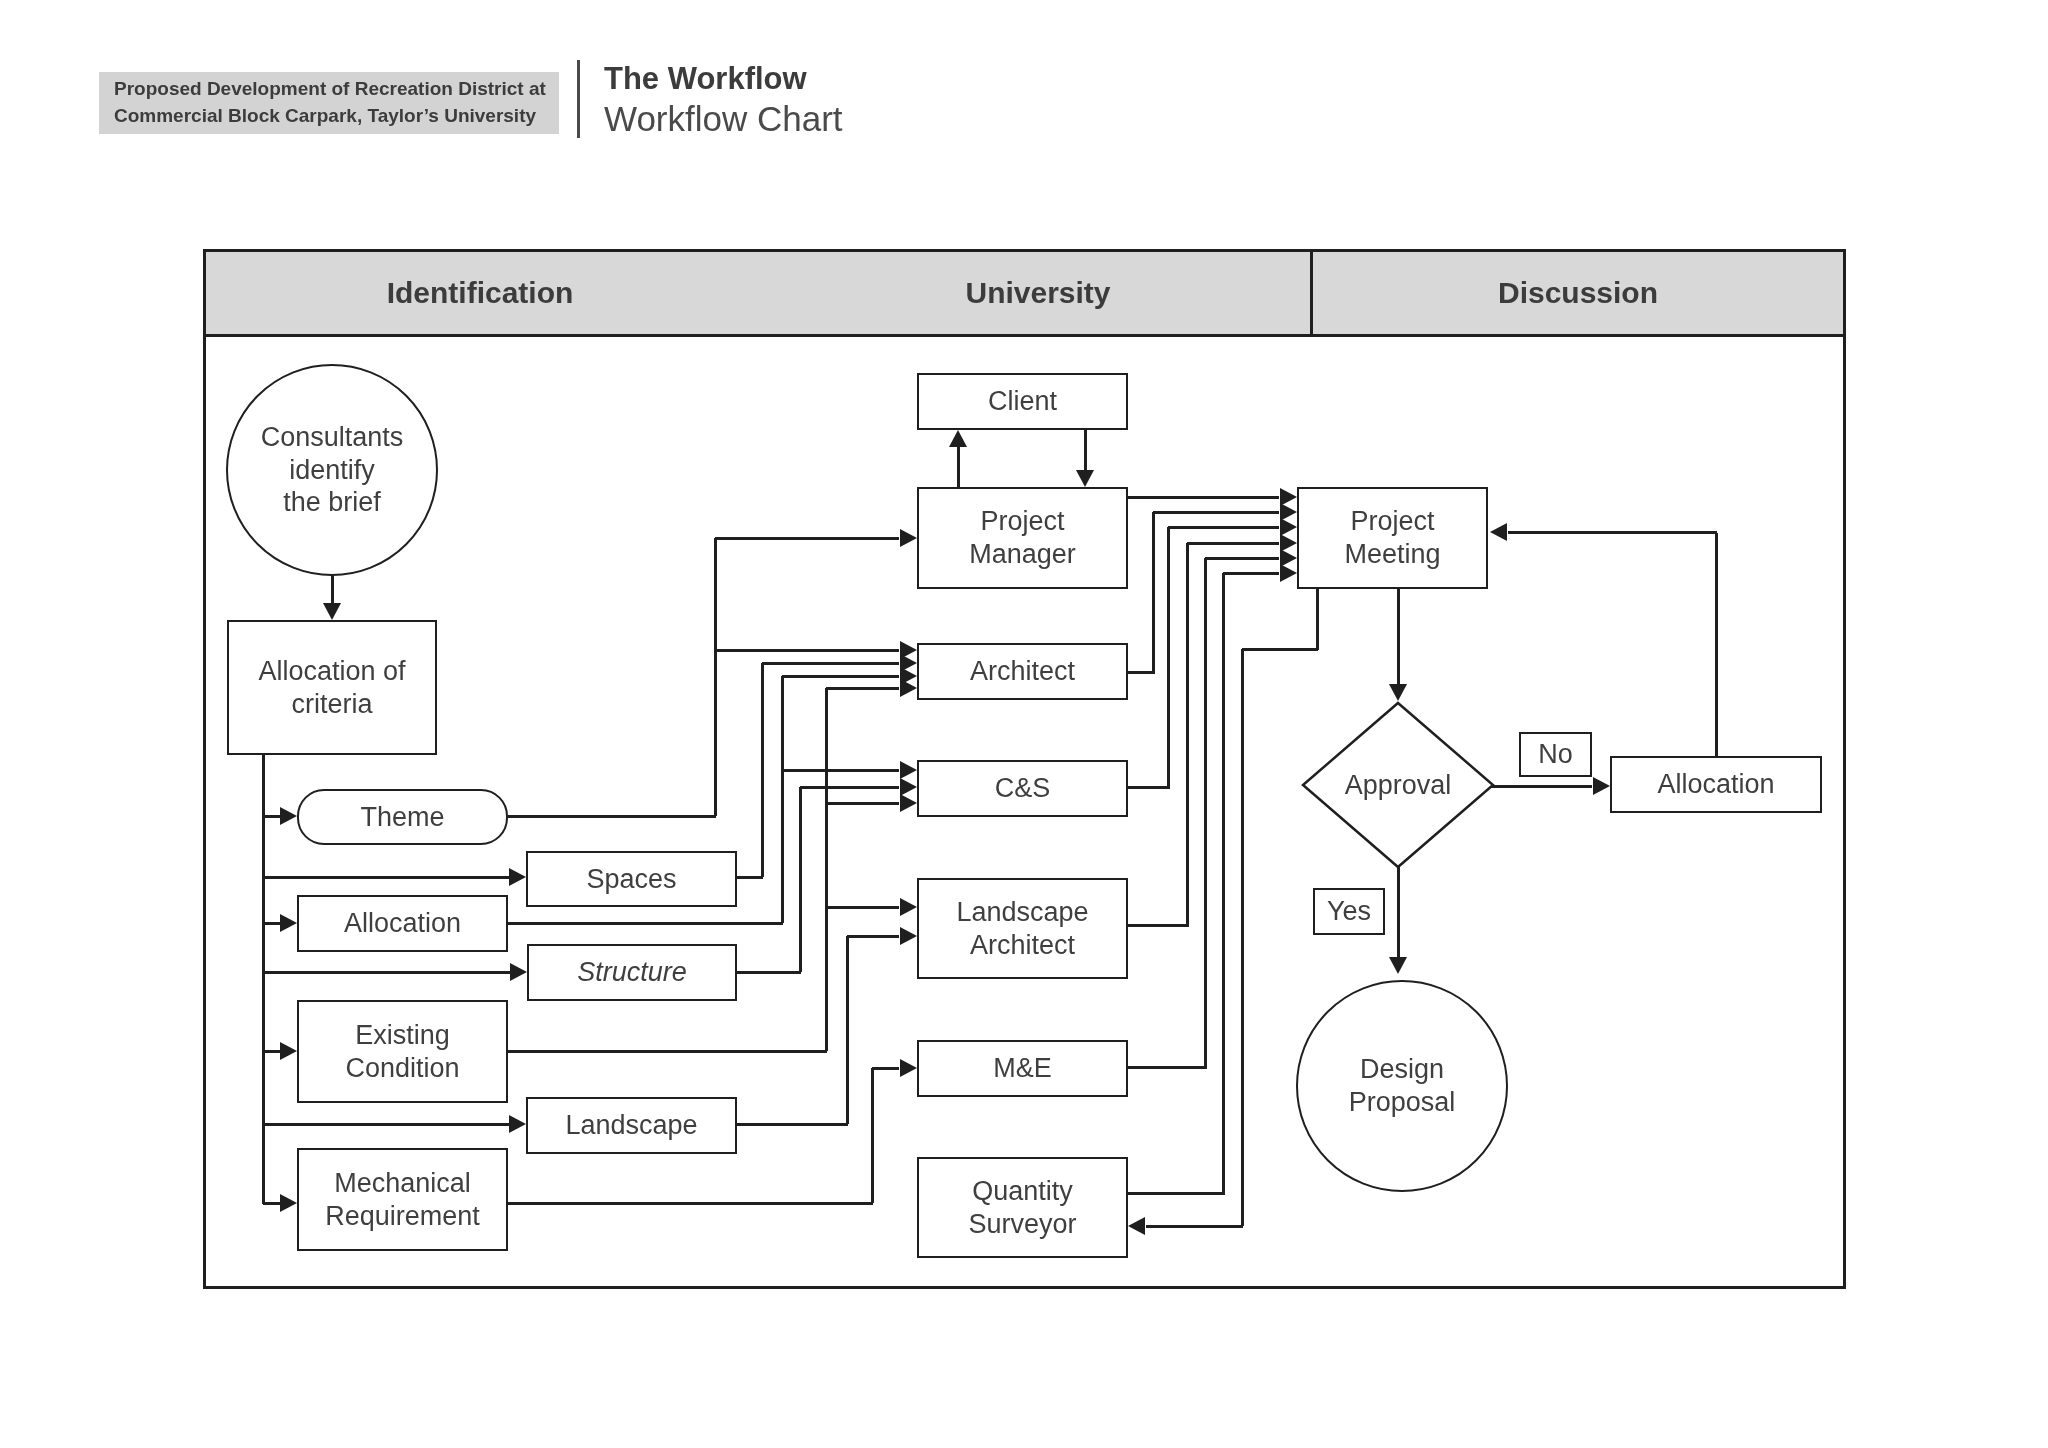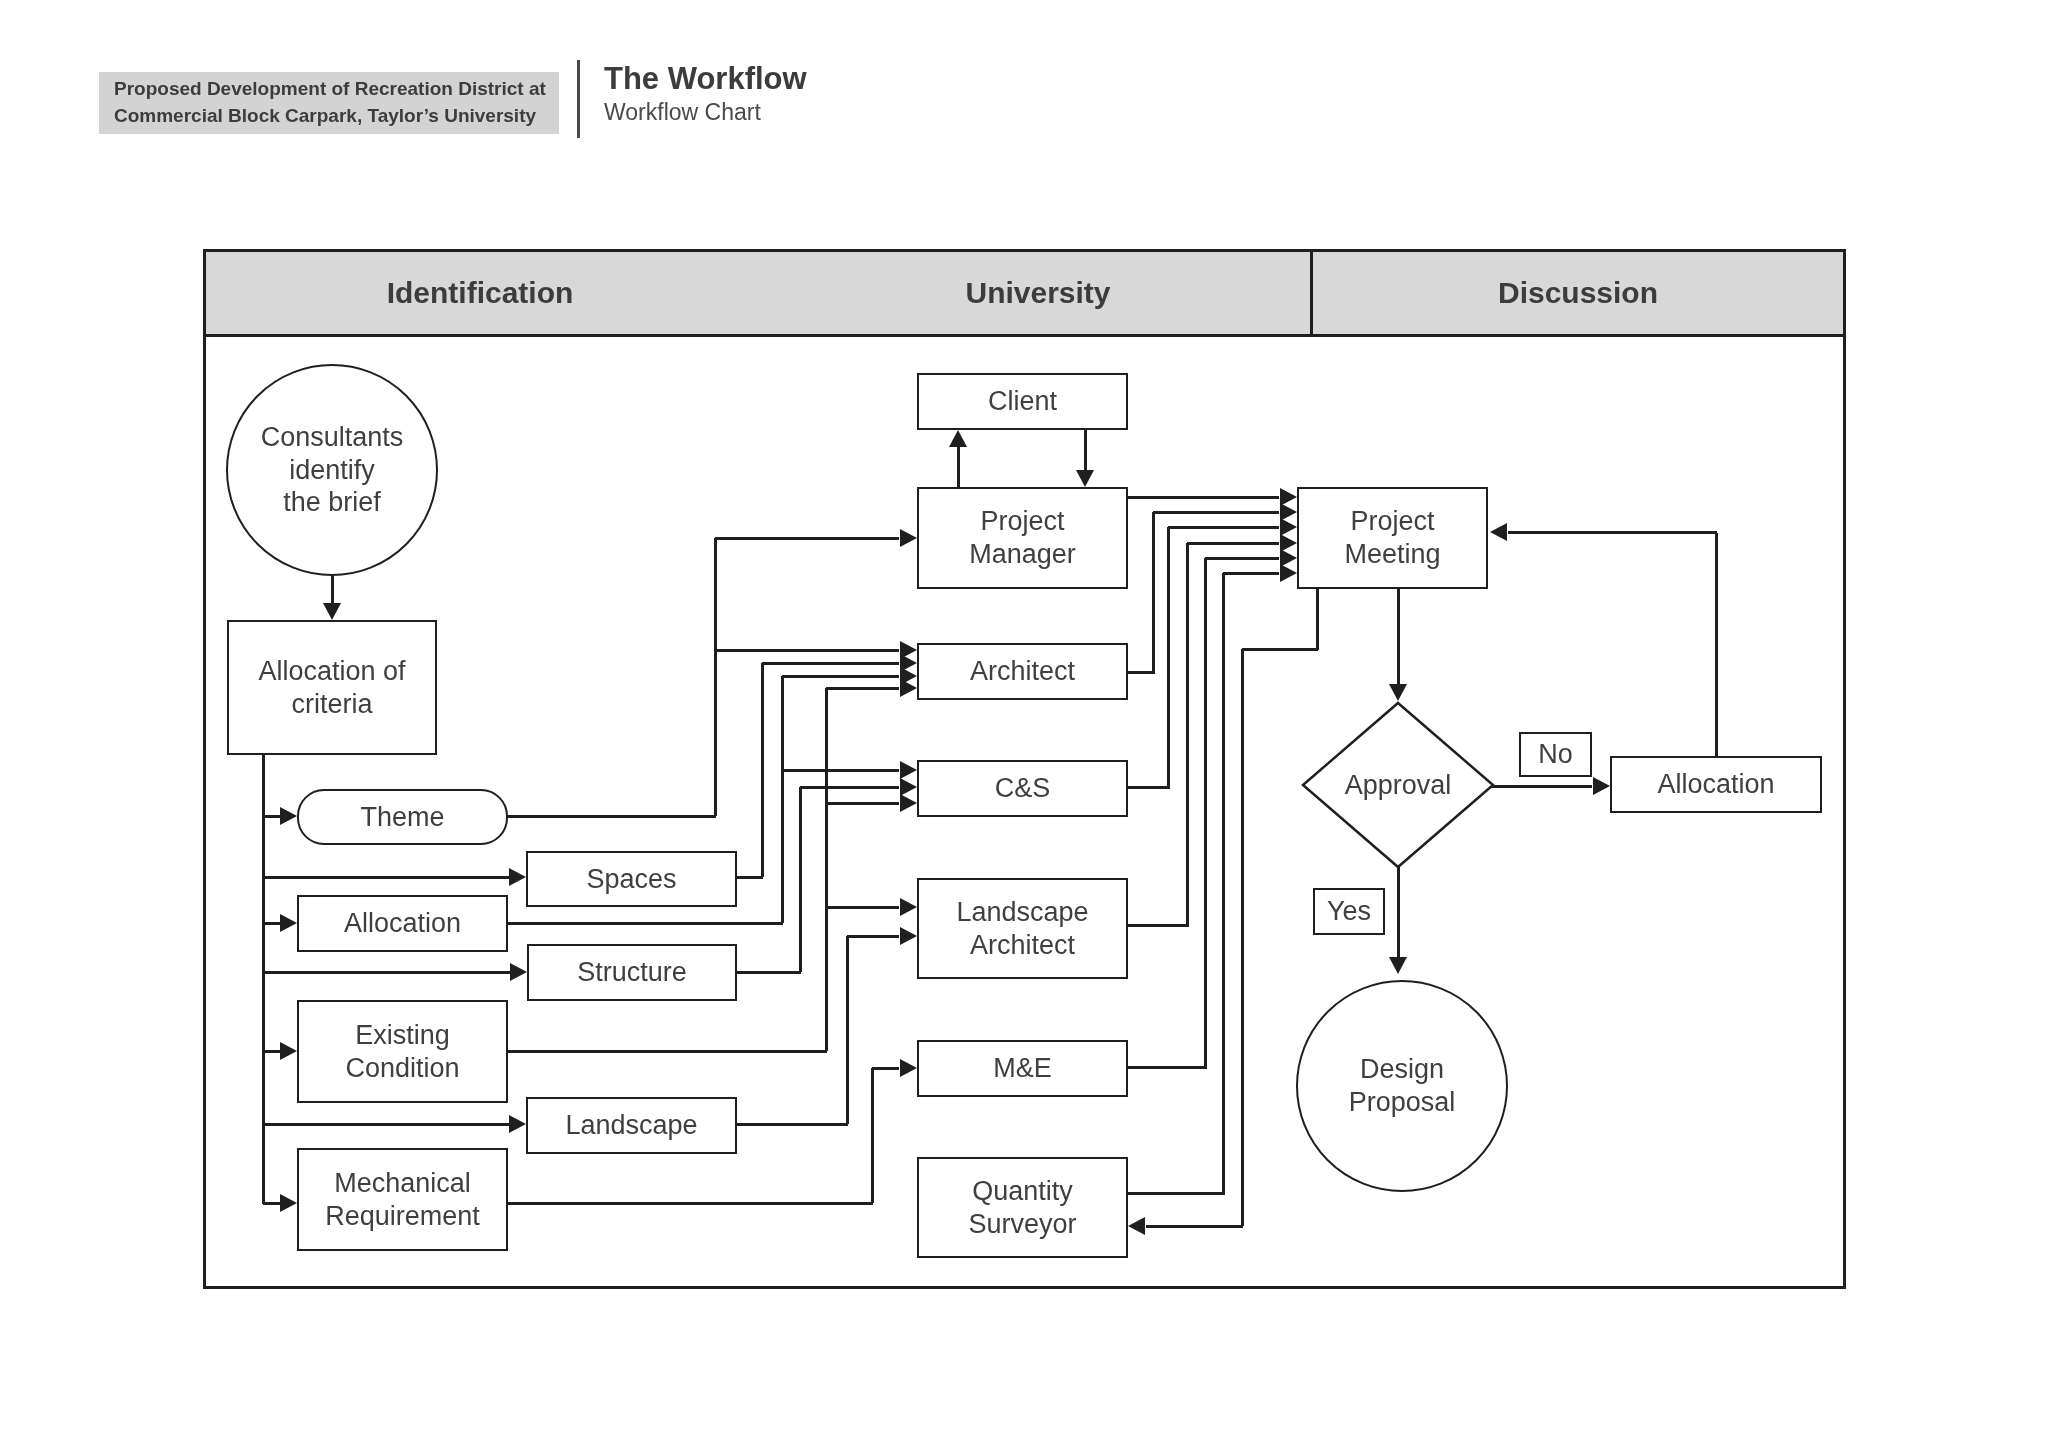--- a/index.html
+++ b/index.html
@@ -6,42 +6,42 @@
   #canvas{position:relative;width:2048px;height:1448px;background:#ffffff;overflow:hidden;
           font-family:"Liberation Sans","DejaVu Sans",sans-serif;color:#3f3f3f;}
   .abs{position:absolute;box-sizing:border-box;}
 
   
   #badge{left:99px;top:72px;width:460px;height:62px;background:#d3d3d3;
          display:flex;flex-direction:column;justify-content:center;padding-left:15px;
          font-size:19px;font-weight:bold;line-height:1.4;color:#3c3c3c;}
   #title-divider{left:577px;top:60px;width:3px;height:78px;background:#4a4a4a;}
   #main-title{left:604px;top:62px;font-size:31px;font-weight:bold;color:#3c3c3c;line-height:1.1;}
-  #sub-title{left:604px;top:100px;font-size:23px;font-weight:normal;color:#4a4a4a;line-height:1.1;}
+  #sub-title{left:604px;top:100px;font-size:35px;font-weight:normal;color:#4a4a4a;line-height:1.1;}
 
   
   #outer{left:203px;top:249px;width:1643px;height:1040px;border:3px solid #1f1f1f;background:#ffffff;}
   #band{left:203px;top:249px;width:1643px;height:88px;background:#d8d8d8;border:3px solid #1f1f1f;}
   #band-divider{left:1310px;top:249px;width:3px;height:88px;background:#1f1f1f;}
   .phase{top:249px;height:88px;display:flex;align-items:center;justify-content:center;
          font-size:30px;font-weight:bold;color:#3c3c3c;transform:translateX(-50%);}
   #phase-identification{left:480px;}
   #phase-appointment{left:1038px;}
   #phase-discussion{left:1578px;}
 
   
   .node{border:2.5px solid #1f1f1f;background:#ffffff;display:flex;align-items:center;justify-content:center;
         text-align:center;font-size:27px;line-height:1.22;white-space:pre-line;color:#3f3f3f;}
   .circle{border-radius:50%;}
   #n-consultants{left:226px;top:364px;width:212px;height:212px;}
   #n-allocation{left:227px;top:620px;width:210px;height:135px;}
   #n-theme{left:297px;top:789px;width:211px;height:56px;border-radius:27px;}
   #n-spaces{left:526px;top:851px;width:211px;height:56px;}
   #n-materials{left:297px;top:895px;width:211px;height:57px;}
-  #n-structure{left:527px;top:944px;width:210px;height:57px;}
+  #n-structure{left:527px;top:944px;width:210px;height:57px;font-style:italic;}
   #n-existing{left:297px;top:1000px;width:211px;height:103px;}
   #n-landscape{left:526px;top:1097px;width:211px;height:57px;}
   #n-mechanical{left:297px;top:1148px;width:211px;height:103px;}
   #n-client{left:917px;top:373px;width:211px;height:57px;}
   #n-pm{left:917px;top:487px;width:211px;height:102px;}
   #n-architect{left:917px;top:643px;width:211px;height:57px;}
   #n-cs{left:917px;top:760px;width:211px;height:57px;}
   #n-la{left:917px;top:878px;width:211px;height:101px;}
   #n-me{left:917px;top:1040px;width:211px;height:57px;}
   #n-qs{left:917px;top:1157px;width:211px;height:101px;}

